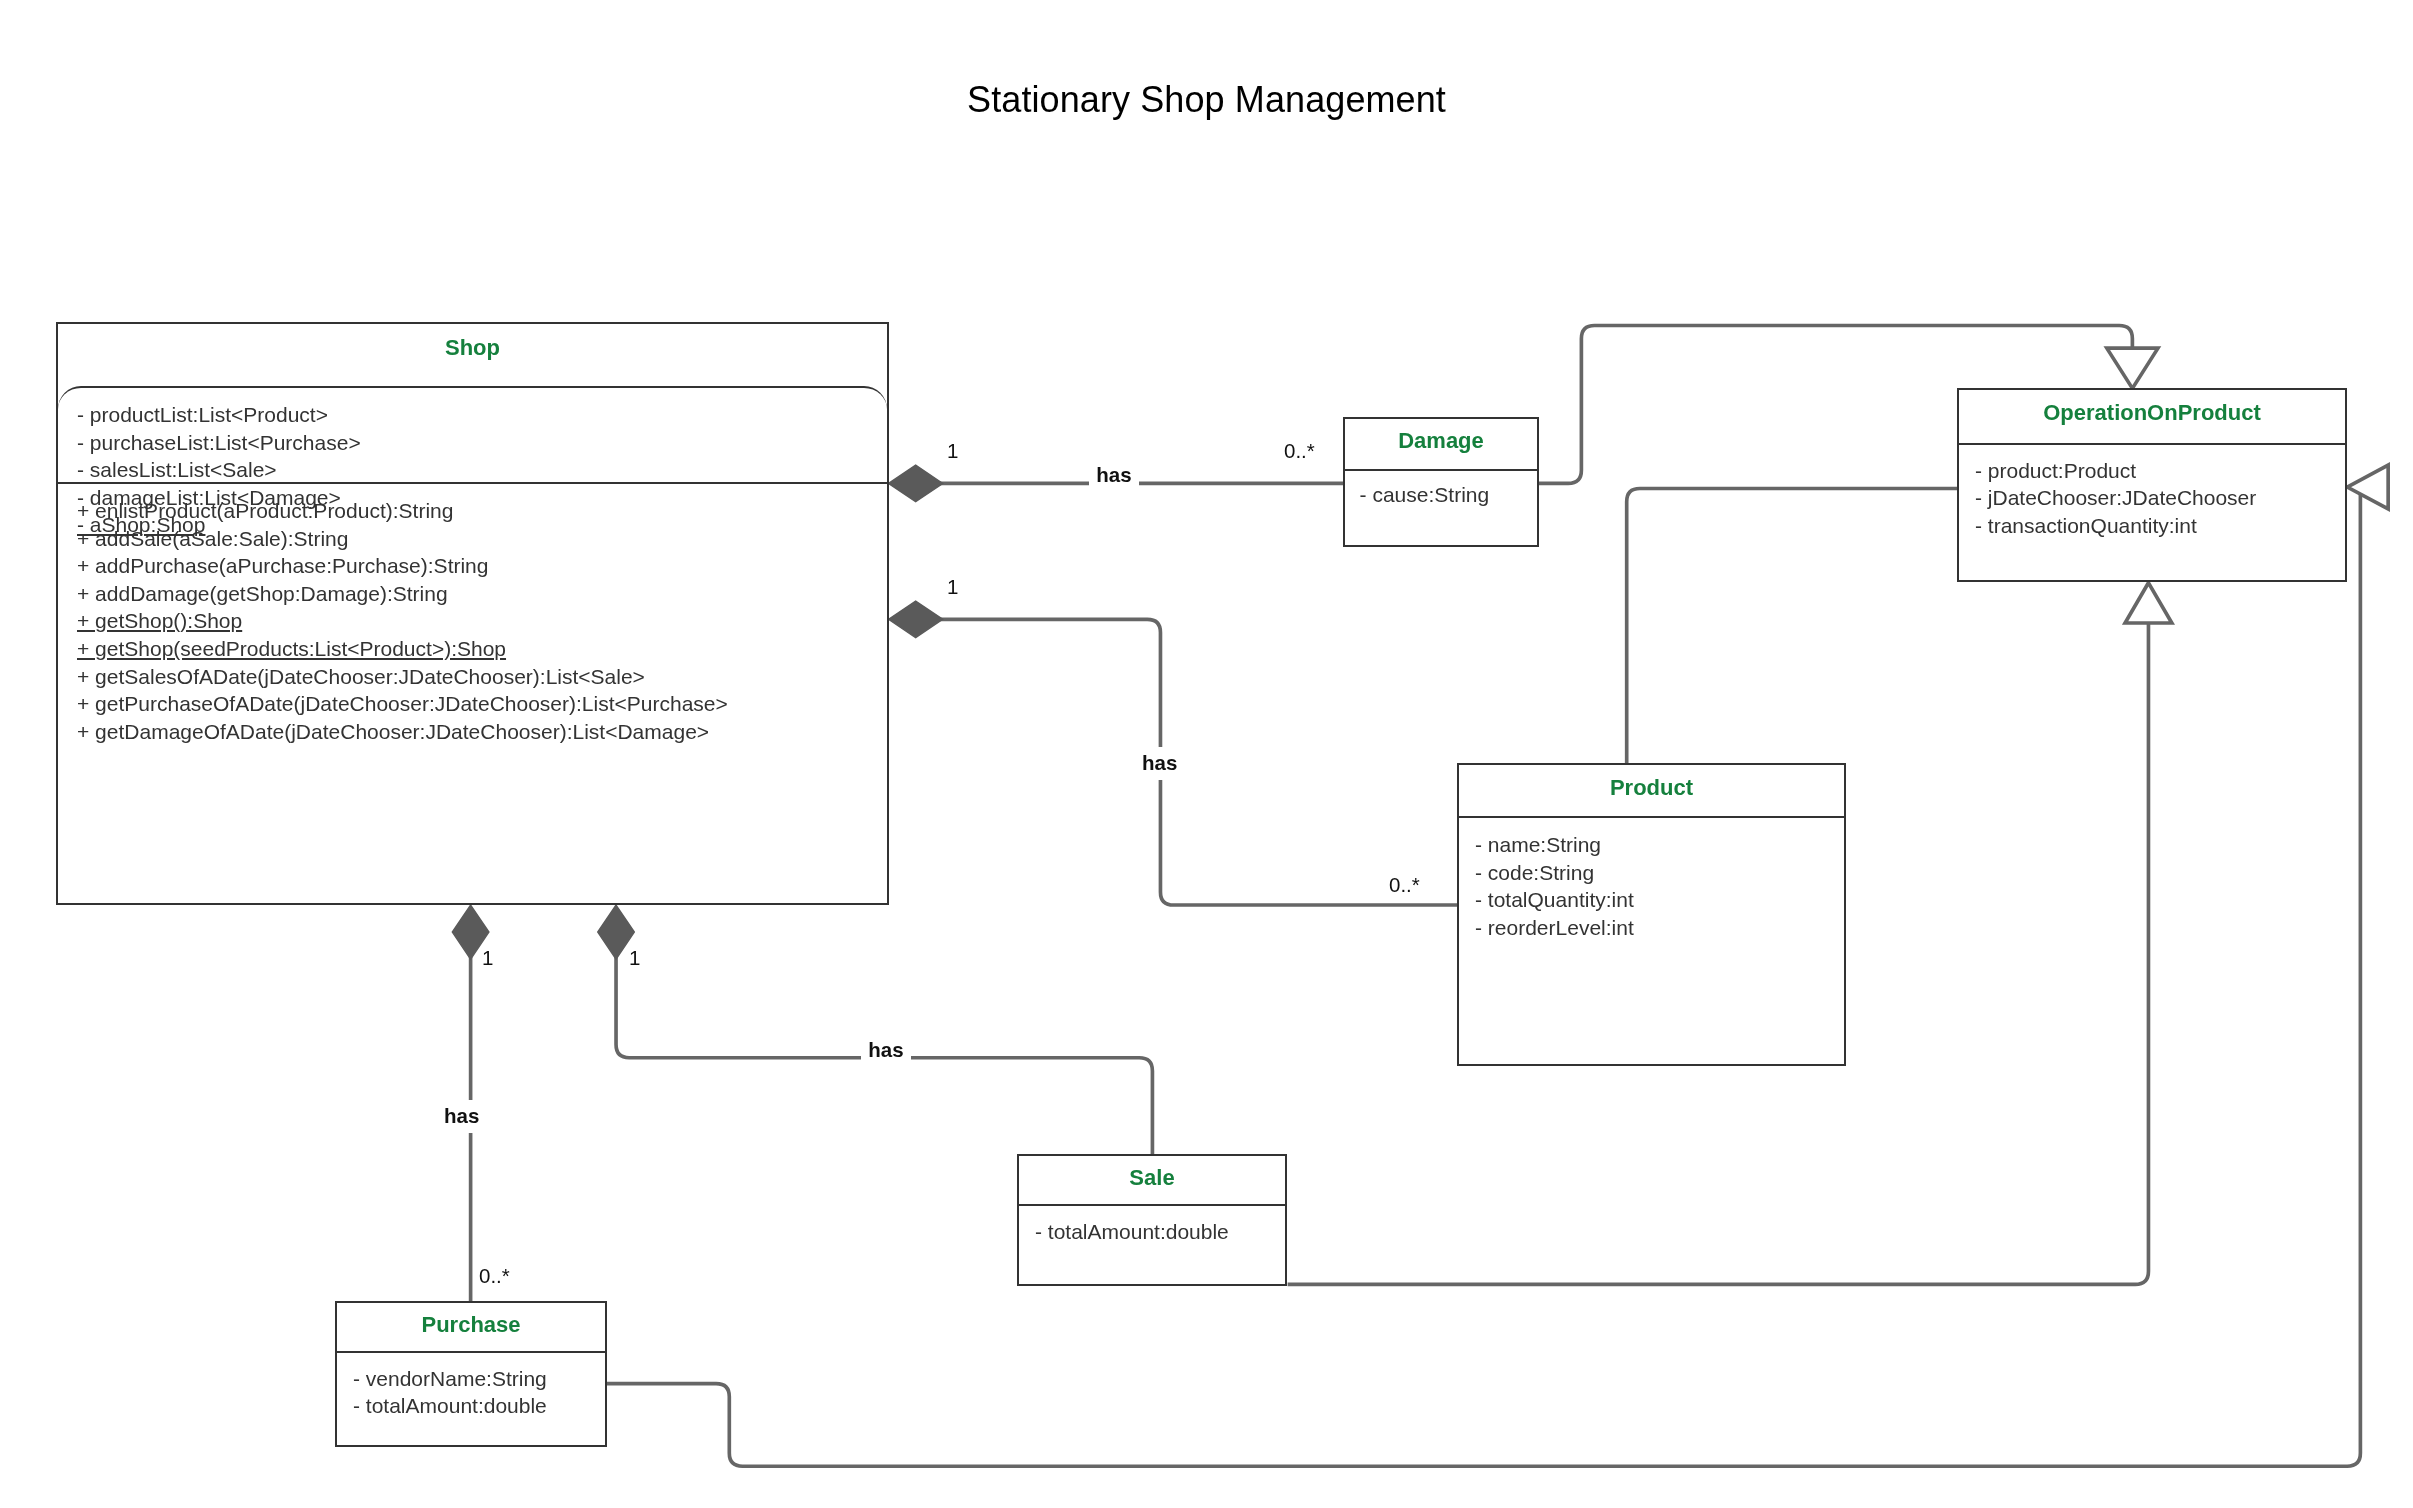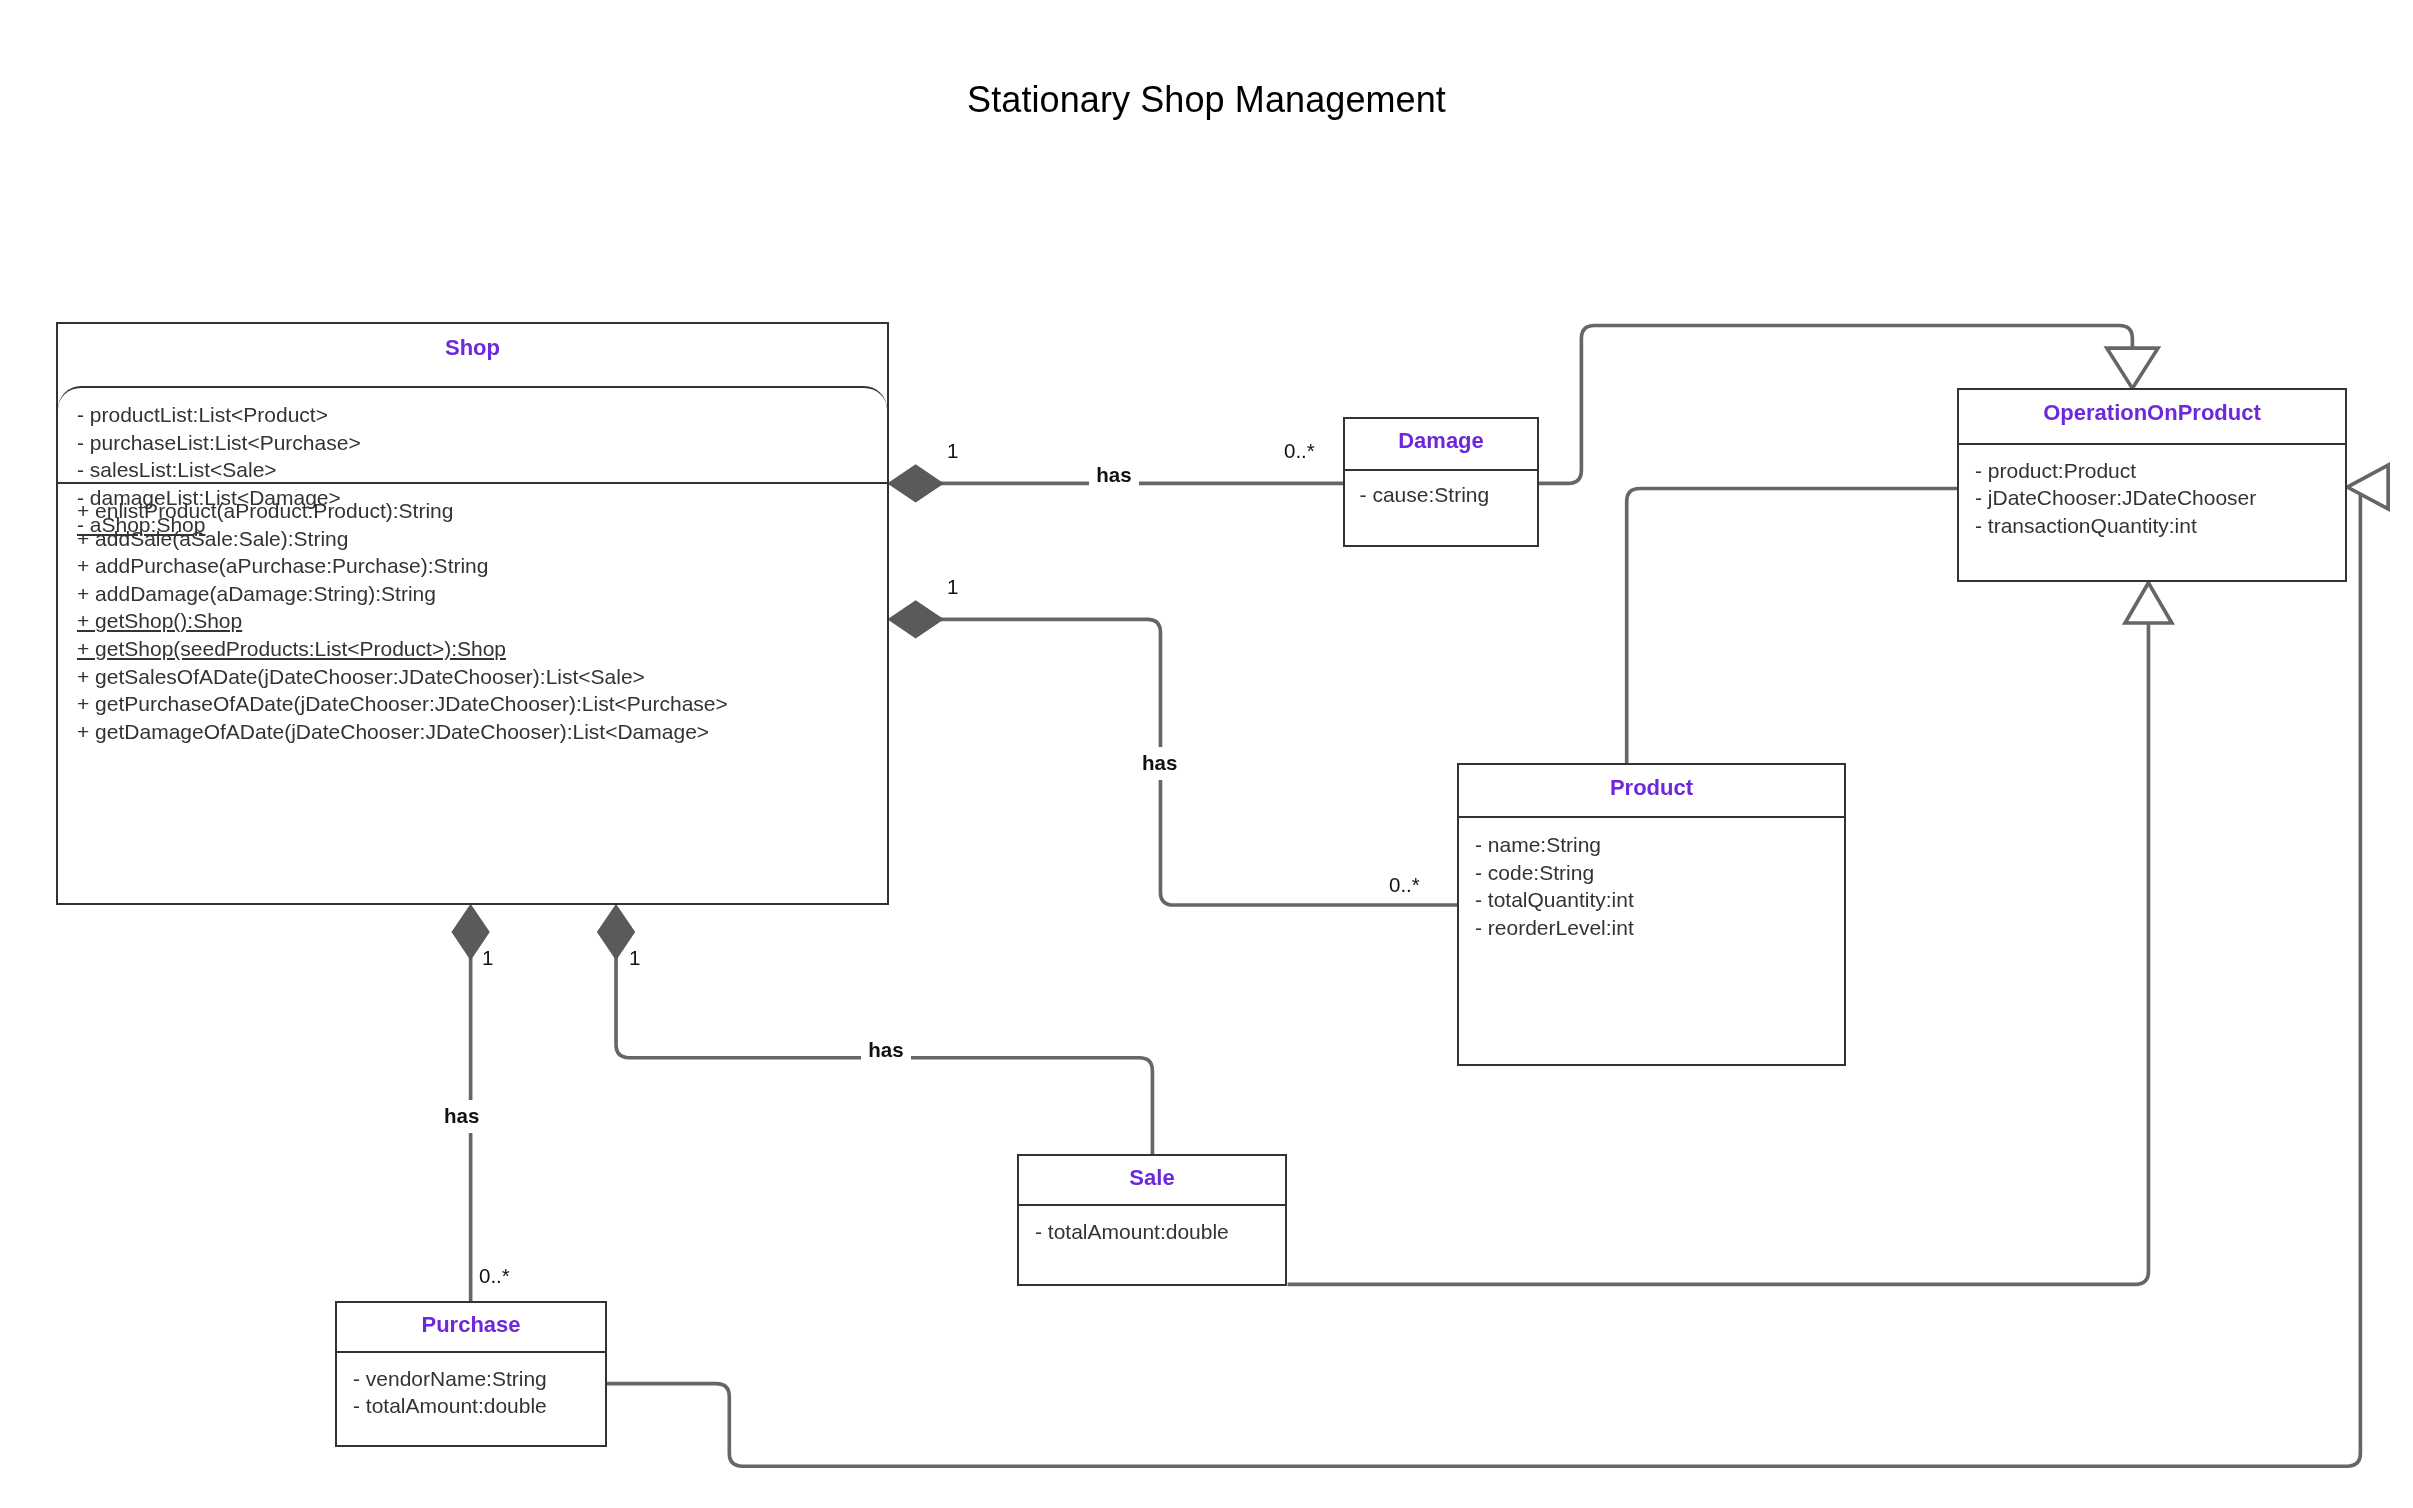--- a/index.html
+++ b/index.html
@@ -42,21 +42,21 @@
   .uml-class {
     position: absolute;
     box-sizing: border-box;
     background: #ffffff;
     border: 2.2px solid #333333;
   }
   .uml-name {
     text-align: center;
     font-weight: bold;
     font-size: 22px;
-    color: #6d28d9;
+    color: #15803d;
     box-sizing: border-box;
   }
   .uml-compartment {
     border-top: 2.2px solid #333333;
     box-sizing: border-box;
   }
   .uml-member {
     font-size: 21px;
     color: #333333;
     white-space: nowrap;
@@ -178,21 +178,21 @@
       <div class="uml-member">- productList:List&lt;Product&gt;</div>
       <div class="uml-member">- purchaseList:List&lt;Purchase&gt;</div>
       <div class="uml-member">- salesList:List&lt;Sale&gt;</div>
       <div class="uml-member">- damageList:List&lt;Damage&gt;</div>
       <div class="uml-member static">- aShop:Shop</div>
     </div>
     <div class="uml-compartment ops">
       <div class="uml-member">+ enlistProduct(aProduct:Product):String</div>
       <div class="uml-member">+ addSale(aSale:Sale):String</div>
       <div class="uml-member">+ addPurchase(aPurchase:Purchase):String</div>
-      <div class="uml-member">+ addDamage(aDamage:String):String</div>
+      <div class="uml-member">+ addDamage(getShop:Damage):String</div>
       <div class="uml-member static">+ getShop():Shop</div>
       <div class="uml-member static">+ getShop(seedProducts:List&lt;Product&gt;):Shop</div>
       <div class="uml-member">+ getSalesOfADate(jDateChooser:JDateChooser):List&lt;Sale&gt;</div>
       <div class="uml-member">+ getPurchaseOfADate(jDateChooser:JDateChooser):List&lt;Purchase&gt;</div>
       <div class="uml-member">+ getDamageOfADate(jDateChooser:JDateChooser):List&lt;Damage&gt;</div>
     </div>
   </div>
 
   <div class="uml-class" id="cls-damage">
     <div class="uml-name">Damage</div>

